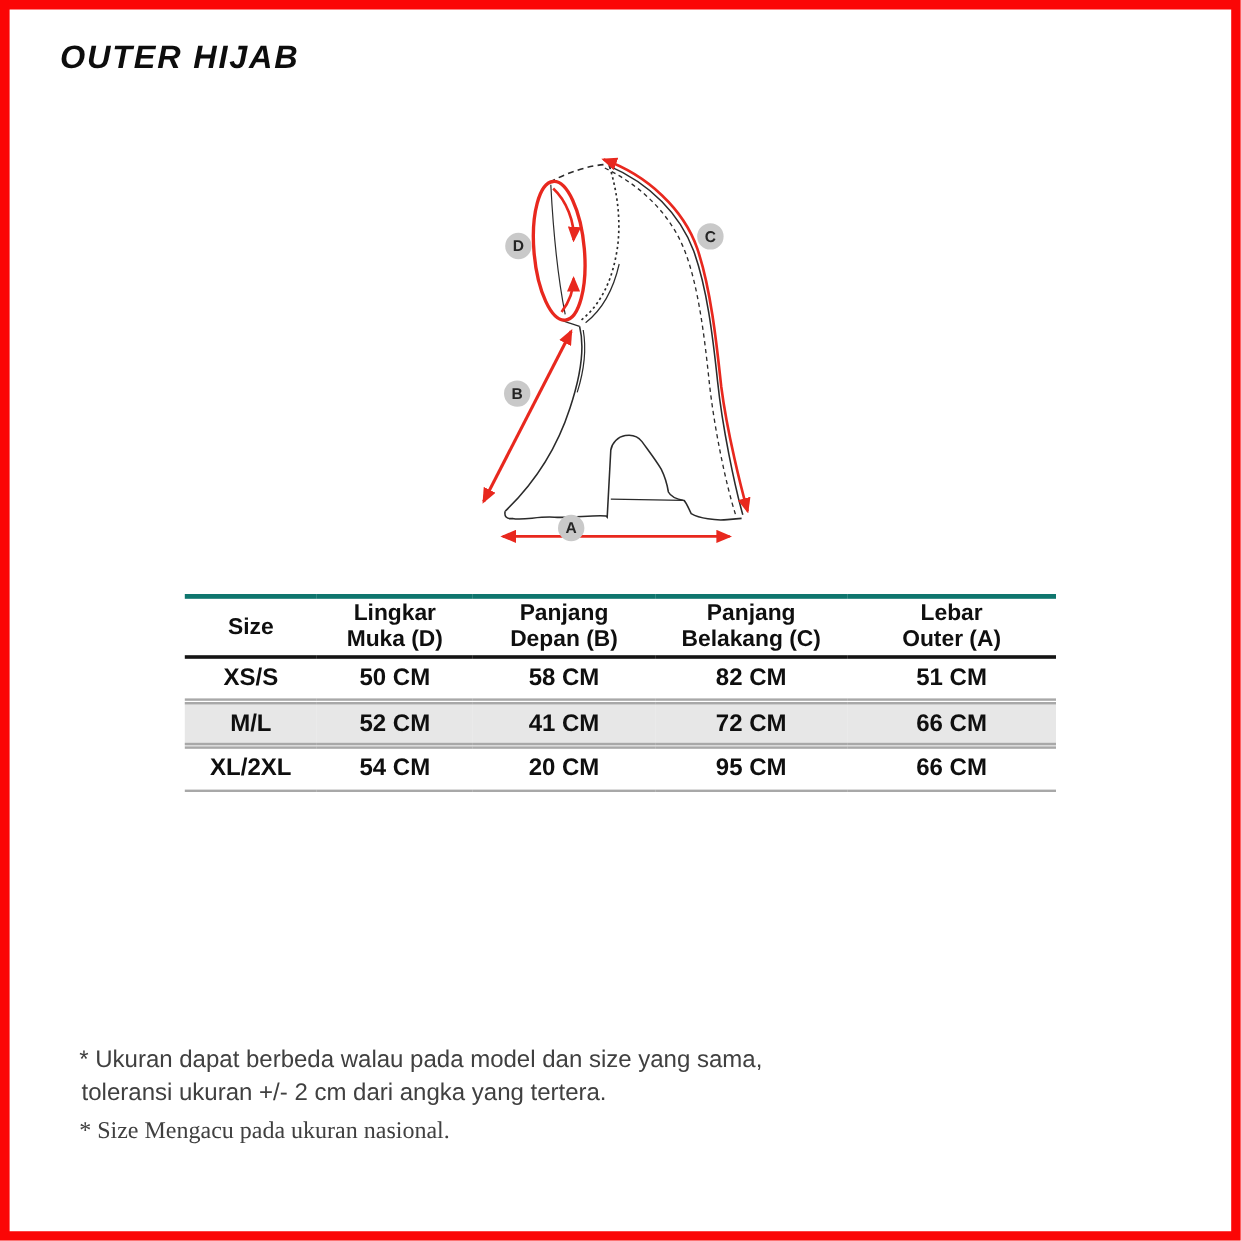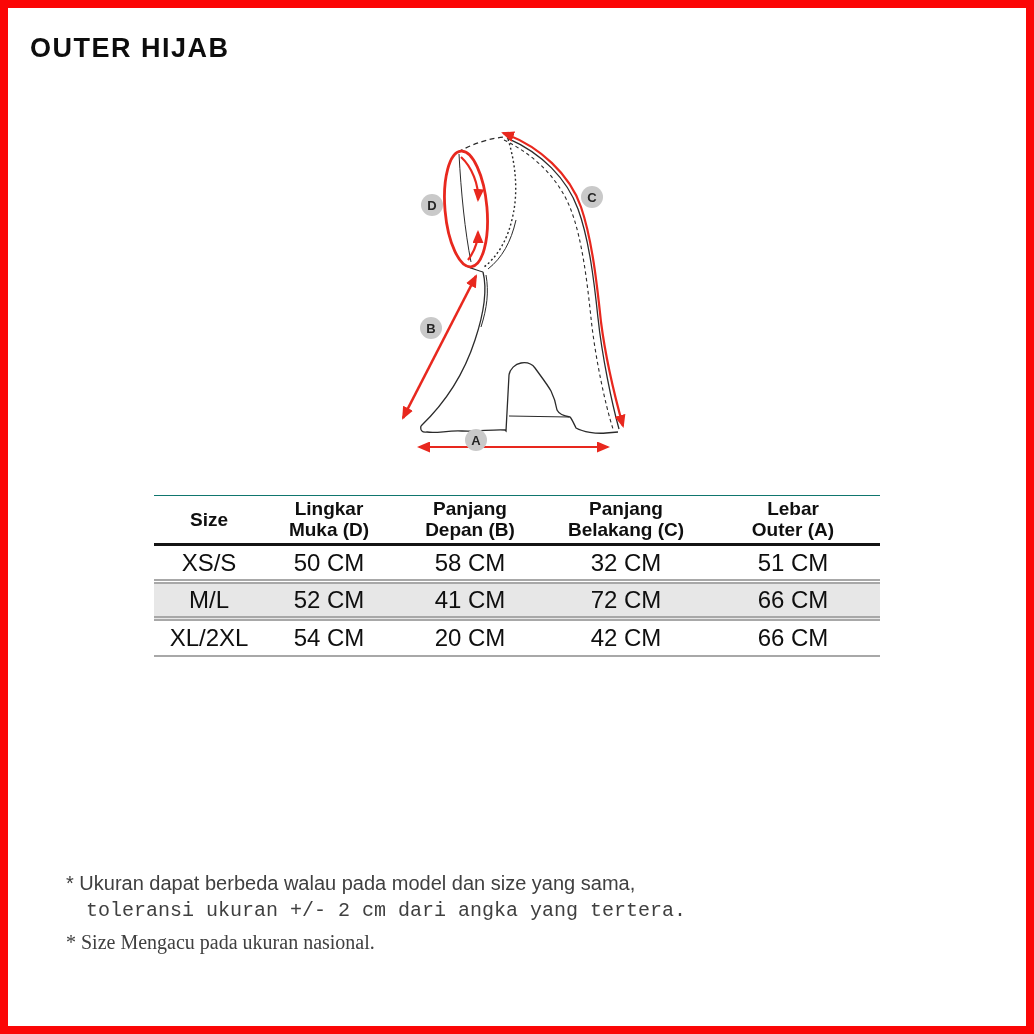--- a/index.html
+++ b/index.html
@@ -5,58 +5,58 @@
   html,body{margin:0;padding:0;background:#ffffff;}
   .page{
     position:relative;
     width:1034px;height:1034px;
     background:#ffffff;
     box-shadow: inset 0 0 0 8px #fb0606;
     font-family:"Liberation Sans", sans-serif;
     overflow:hidden;
   }
   .title{
-    position:absolute;left:30px;top:33px;
+    position:absolute;left:50px;top:33px;
     font-size:27px;font-weight:700;letter-spacing:1.5px;
-    color:#0d0d0d;margin:0;
+    color:#0d0d0d;margin:0;font-style:italic;
   }
   .diagram{
     position:absolute;left:378px;top:98px;
     width:304px;height:374px;
   }
   
   .size-table{
     position:absolute;left:154px;top:495px;width:726px;
     border-collapse:collapse;table-layout:fixed;
     text-align:center;color:#0f0f0f;
   }
   .size-table thead tr{
-    border-top:1px solid #0f766e;
+    border-top:4px solid #0f766e;
     border-bottom:3px solid #141414;
     height:44px;
   }
   .size-table th{
     font-size:19px;font-weight:700;line-height:21px;
     vertical-align:middle;padding:2px 0 3px 0;
   }
   .th-line{display:block;}
   .th-line:empty{display:none;}
   .size-table td{
-    font-size:24px;font-weight:400;vertical-align:middle;
+    font-size:20px;font-weight:700;vertical-align:middle;
   }
   .size-table tbody tr{height:37px;}
   .size-table tbody tr.sep{border-top:5px double #a8a8a8;text-align:center;}
   .size-table{border-bottom:2px solid #a8a8a8;}
   .size-table tbody tr.highlight{background:#e7e7e7;}
   
   .notes{
     position:absolute;left:66px;top:869px;
     font-size:20px;line-height:28px;color:#404040;
   }
-  .note-indent{margin-left:20px;font-family:Liberation Mono, monospace;}
+  .note-indent{margin-left:2px;}
   .note-gap{margin-top:3px;font-family:Liberation Serif, serif;}
 </style>
 </head>
 <body>
 
 <div class="page">
 
   <h1 class="title">OUTER HIJAB</h1>
 
   <svg class="diagram" viewBox="378 98 304 374">
@@ -157,35 +157,35 @@
           <span class="th-line">Lebar</span>
           <span class="th-line">Outer (A)</span>
         </th>
       </tr>
     </thead>
     <tbody>
       <tr>
         <td>XS/S</td>
         <td>50 CM</td>
         <td>58 CM</td>
-        <td>32 CM</td>
+        <td>82 CM</td>
         <td>51 CM</td>
       </tr>
       <tr class="sep highlight">
         <td>M/L</td>
         <td>52 CM</td>
         <td>41 CM</td>
         <td>72 CM</td>
         <td>66 CM</td>
       </tr>
       <tr class="sep">
         <td>XL/2XL</td>
         <td>54 CM</td>
         <td>20 CM</td>
-        <td>42 CM</td>
+        <td>95 CM</td>
         <td>66 CM</td>
       </tr>
     </tbody>
   </table>
 
   <div class="notes">
     <div>* Ukuran dapat berbeda walau pada model dan size yang sama,</div>
     <div class="note-indent">toleransi ukuran +/- 2 cm dari angka yang tertera.</div>
     <div class="note-gap">* Size Mengacu pada ukuran nasional.</div>
   </div>

